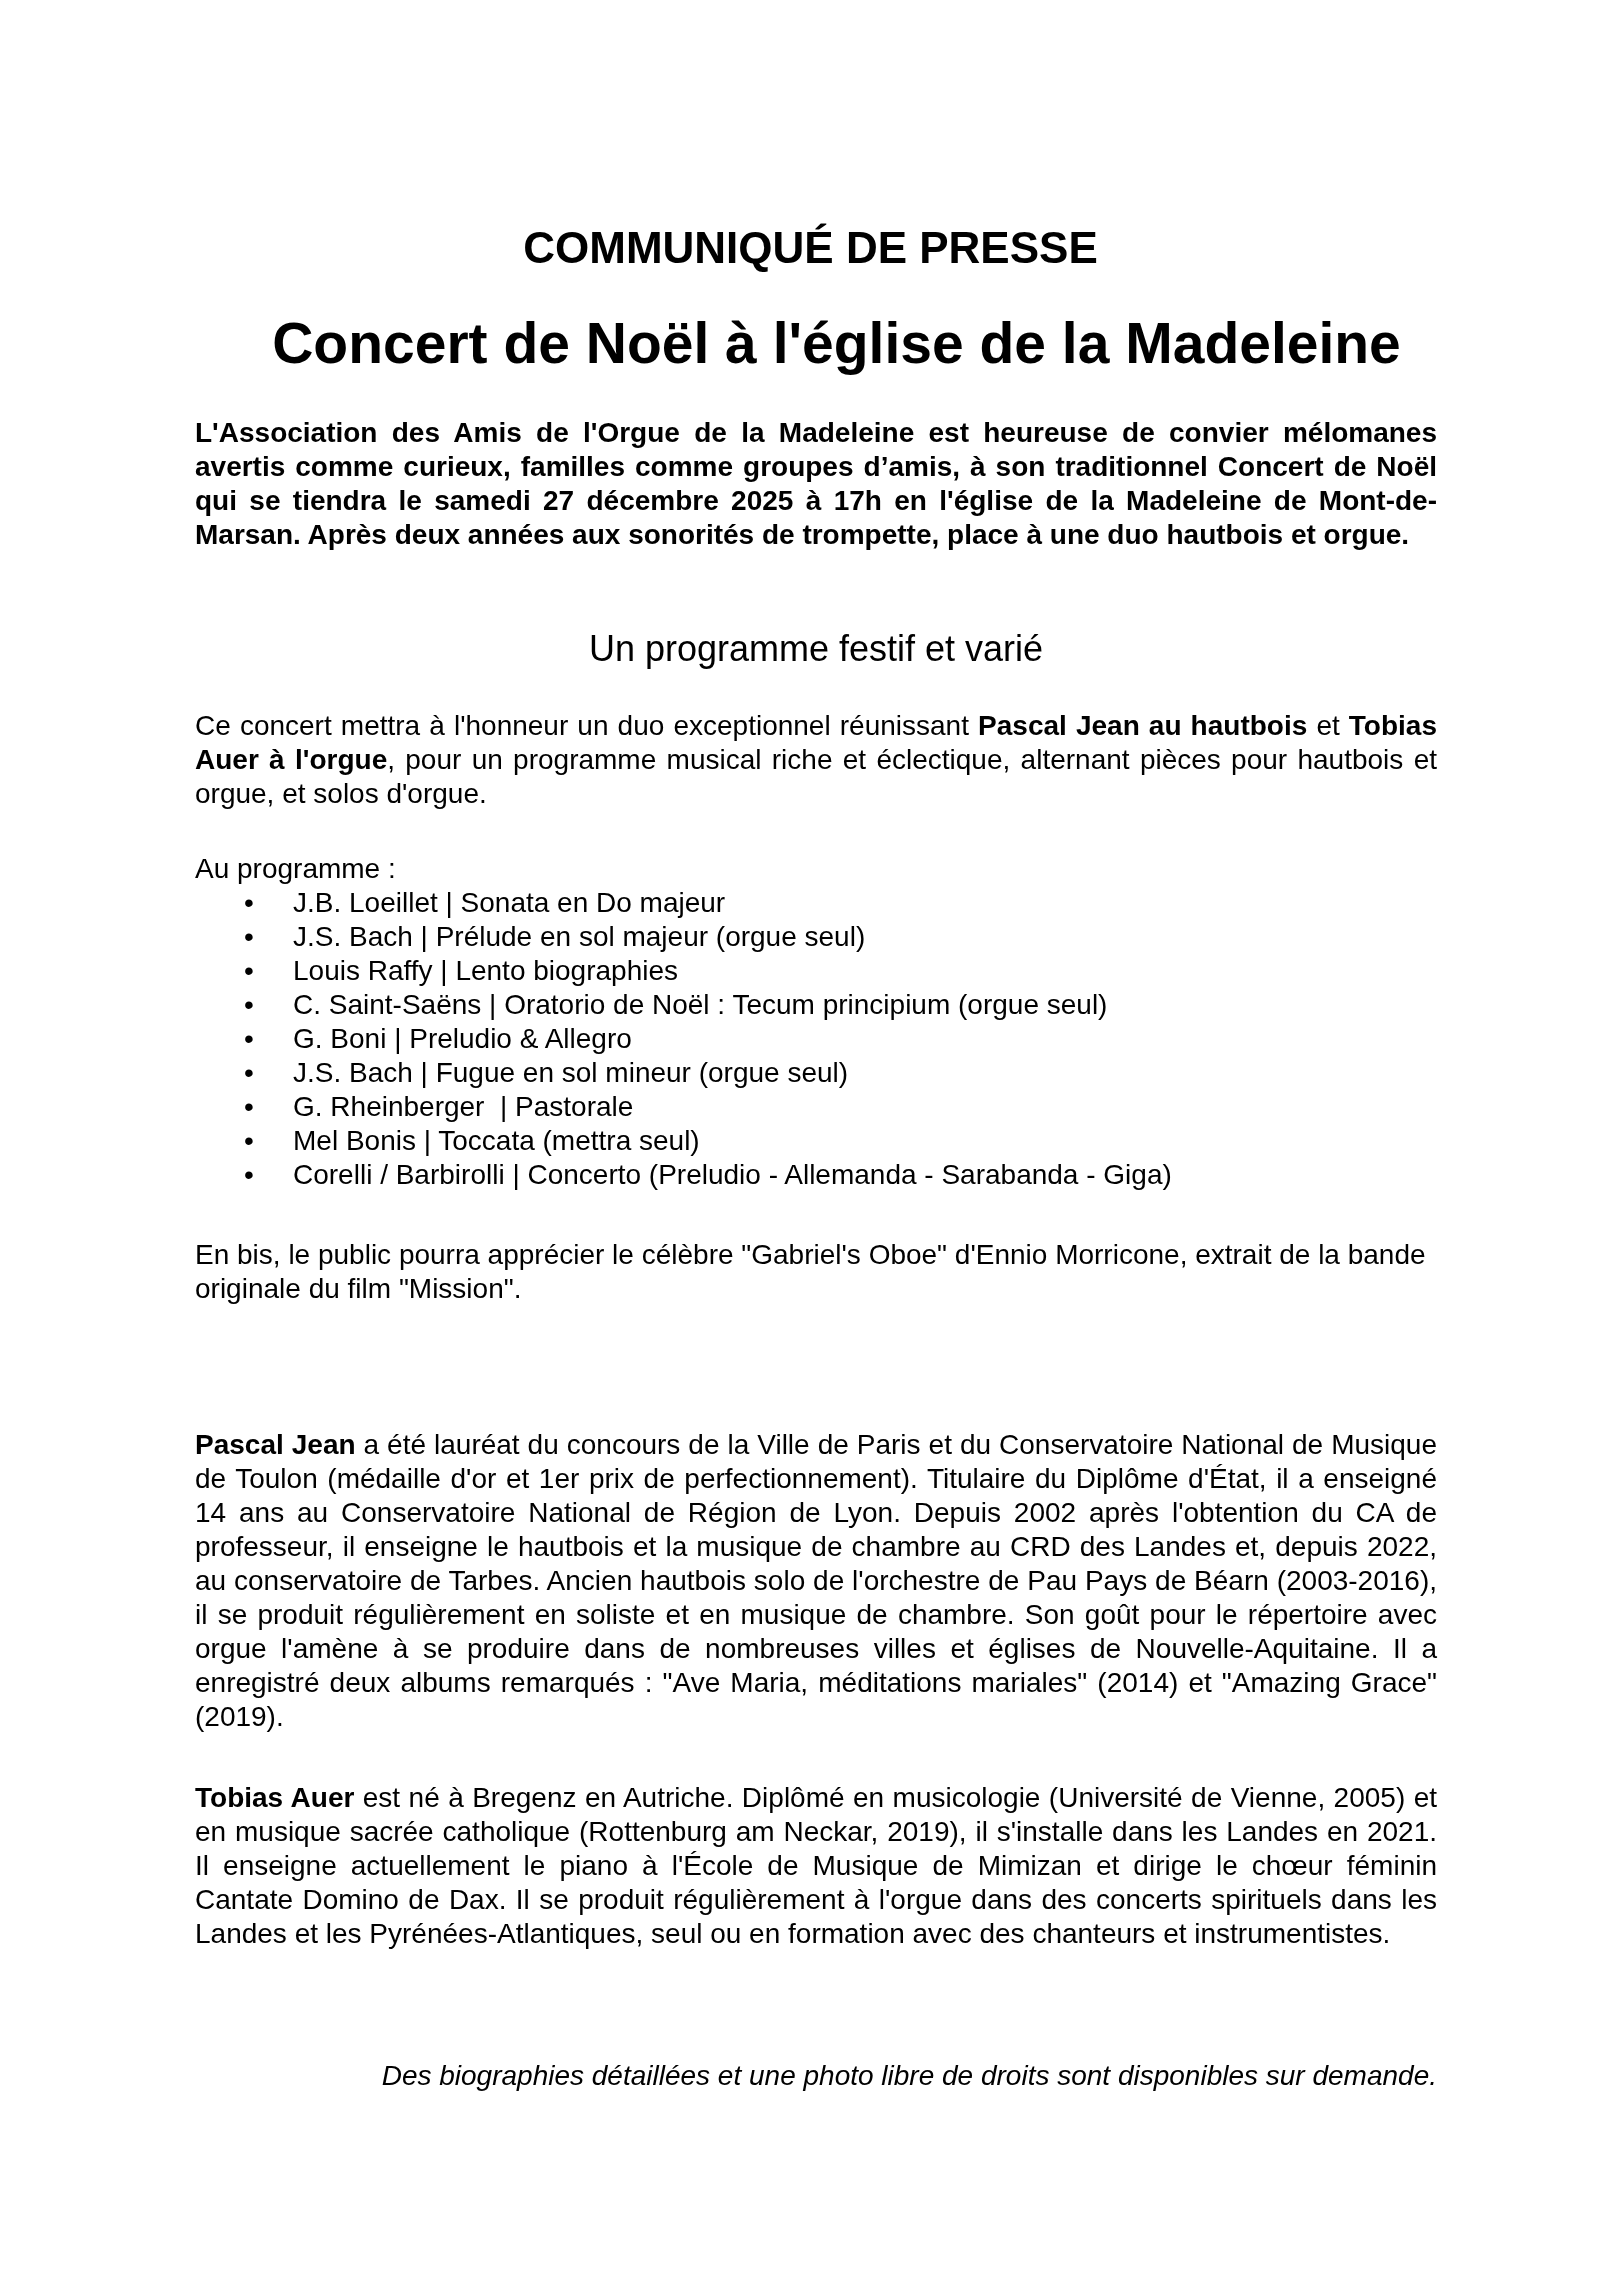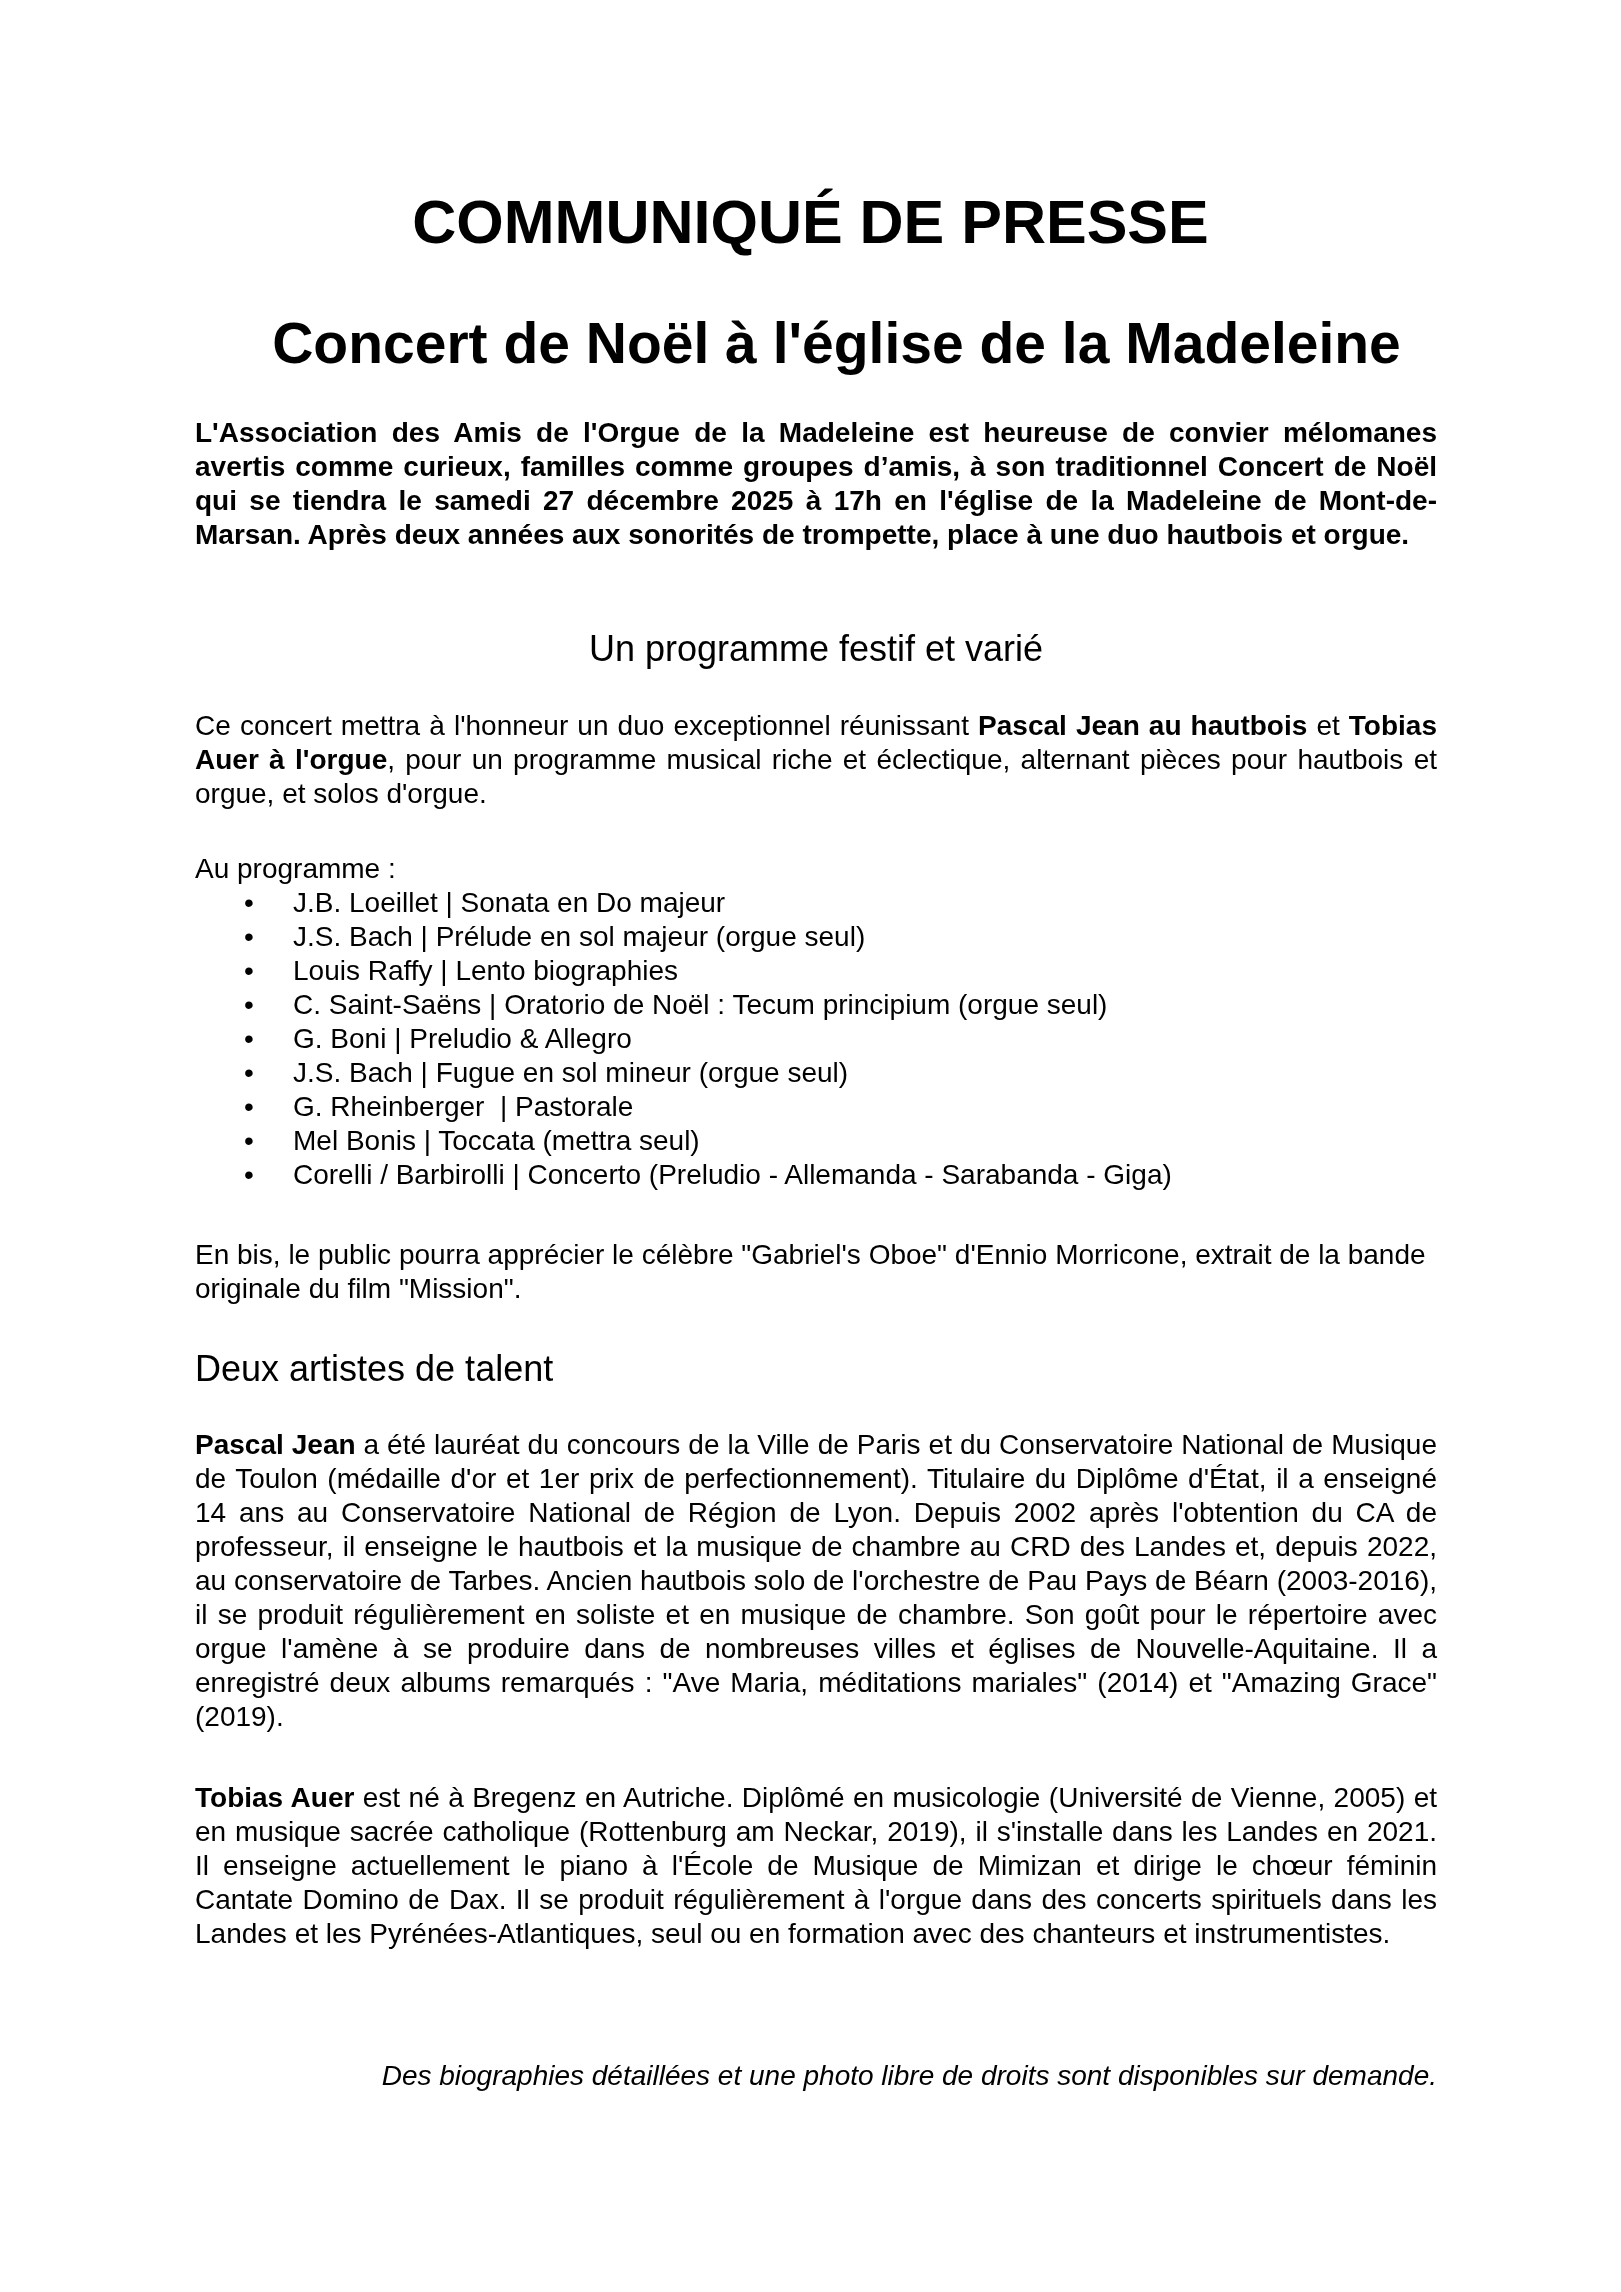--- a/index.html
+++ b/index.html
@@ -1,21 +1,21 @@
 <!DOCTYPE html>
 <html><head>
   <meta charset="utf-8">
   <style>
     html, body { margin: 0; padding: 0; background: #ffffff; }
     body { width: 1621px; height: 2293px; position: relative; overflow: hidden;
            font-family: "Liberation Sans", sans-serif; color: #000000; }
     .page { position: absolute; left: 0; top: 0; width: 1621px; height: 2293px; background: #ffffff; }
     .abs { position: absolute; }
     .title { left: 0; width: 1621px; text-align: center; font-weight: bold; }
-    .t1 { top: 187px; font-size: 61px; line-height: 71px; }
+    .t1 { top: 212px; font-size: 44px; line-height: 71px; }
     .t2 { top: 310px; font-size: 57px; line-height: 67px; padding-left: 26px; }
     .col { left: 195px; width: 1242px; }
     .intro { top: 416px; font-size: 28px; line-height: 34px; font-weight: bold; text-align: justify; }
     .h2 { font-size: 36px; line-height: 43px; font-weight: normal; color: #000; }
     .h2a { top: 627px; text-align: center; }
     .h2b { top: 1347px; }
     .body { font-size: 28px; line-height: 34px; text-align: justify; }
     .p1 { top: 709px; }
     .intro-label { top: 852px; font-size: 28px; line-height: 34px; }
     ul.prog { position: absolute; left: 195px; top: 886px; margin: 0; padding: 0; list-style: none; }
@@ -51,21 +51,20 @@
     <li><span class="bullet">•</span><span>C. Saint-Saëns | Oratorio de Noël : Tecum principium (orgue seul)</span></li>
     <li><span class="bullet">•</span><span>G. Boni | Preludio &amp; Allegro</span></li>
     <li><span class="bullet">•</span><span>J.S. Bach | Fugue en sol mineur (orgue seul)</span></li>
     <li><span class="bullet">•</span><span style="white-space:pre">G. Rheinberger  | Pastorale</span></li>
     <li><span class="bullet">•</span><span>Mel Bonis | Toccata (mettra seul)</span></li>
     <li><span class="bullet">•</span><span>Corelli / Barbirolli | Concerto (Preludio - Allemanda - Sarabanda - Giga)</span></li>
   </ul>
 
   <p class="abs col body p-bis" style="margin:0">En bis, le public pourra apprécier le célèbre "Gabriel's Oboe" d'Ennio Morricone, extrait de la bande originale du film "Mission".</p>
 
-  <h3 class="abs col h2 h2b" style="margin:0">Deux artistes de talent</h3>
 
   <p class="abs col body bio1 just-last" style="margin:0"><b>Pascal Jean</b><span> a été lauréat du concours de la Ville de Paris et du Conservatoire National de Musique de Toulon (médaille d'or et 1er prix de perfectionnement). Titulaire du Diplôme d'État, il a enseigné 14 ans au Conservatoire National de Région de Lyon. Depuis 2002 après l'obtention du CA de professeur, il enseigne le hautbois et la musique de chambre au CRD des Landes et, depuis 2022, au conservatoire de Tarbes. Ancien hautbois solo de l'orchestre de Pau Pays de Béarn (2003-2016), il se produit régulièrement en soliste et en musique de chambre. Son goût pour le répertoire avec orgue l'amène à se produire dans de nombreuses villes et églises de Nouvelle-Aquitaine. Il a enregistré deux albums remarqués : "Ave Maria, méditations mariales" (2014) et "Amazing Grace" (2019).</span></p>
 
   <p class="abs col body bio2 just-last" style="margin:0"><b>Tobias Auer</b><span> est né à Bregenz en Autriche. Diplômé en musicologie (Université de Vienne, 2005) et en musique sacrée catholique (Rottenburg am Neckar, 2019), il s'installe dans les Landes en 2021. Il enseigne actuellement le piano à l'École de Musique de Mimizan et dirige le chœur féminin Cantate Domino de Dax. Il se produit régulièrement à l'orgue dans des concerts spirituels dans les Landes et les Pyrénées-Atlantiques, seul ou en formation avec des chanteurs et instrumentistes.</span></p>
 
   <p class="abs col footer-note" style="margin:0">Des biographies détaillées et une photo libre de droits sont disponibles sur demande.</p>
 
 </div>
 
 

